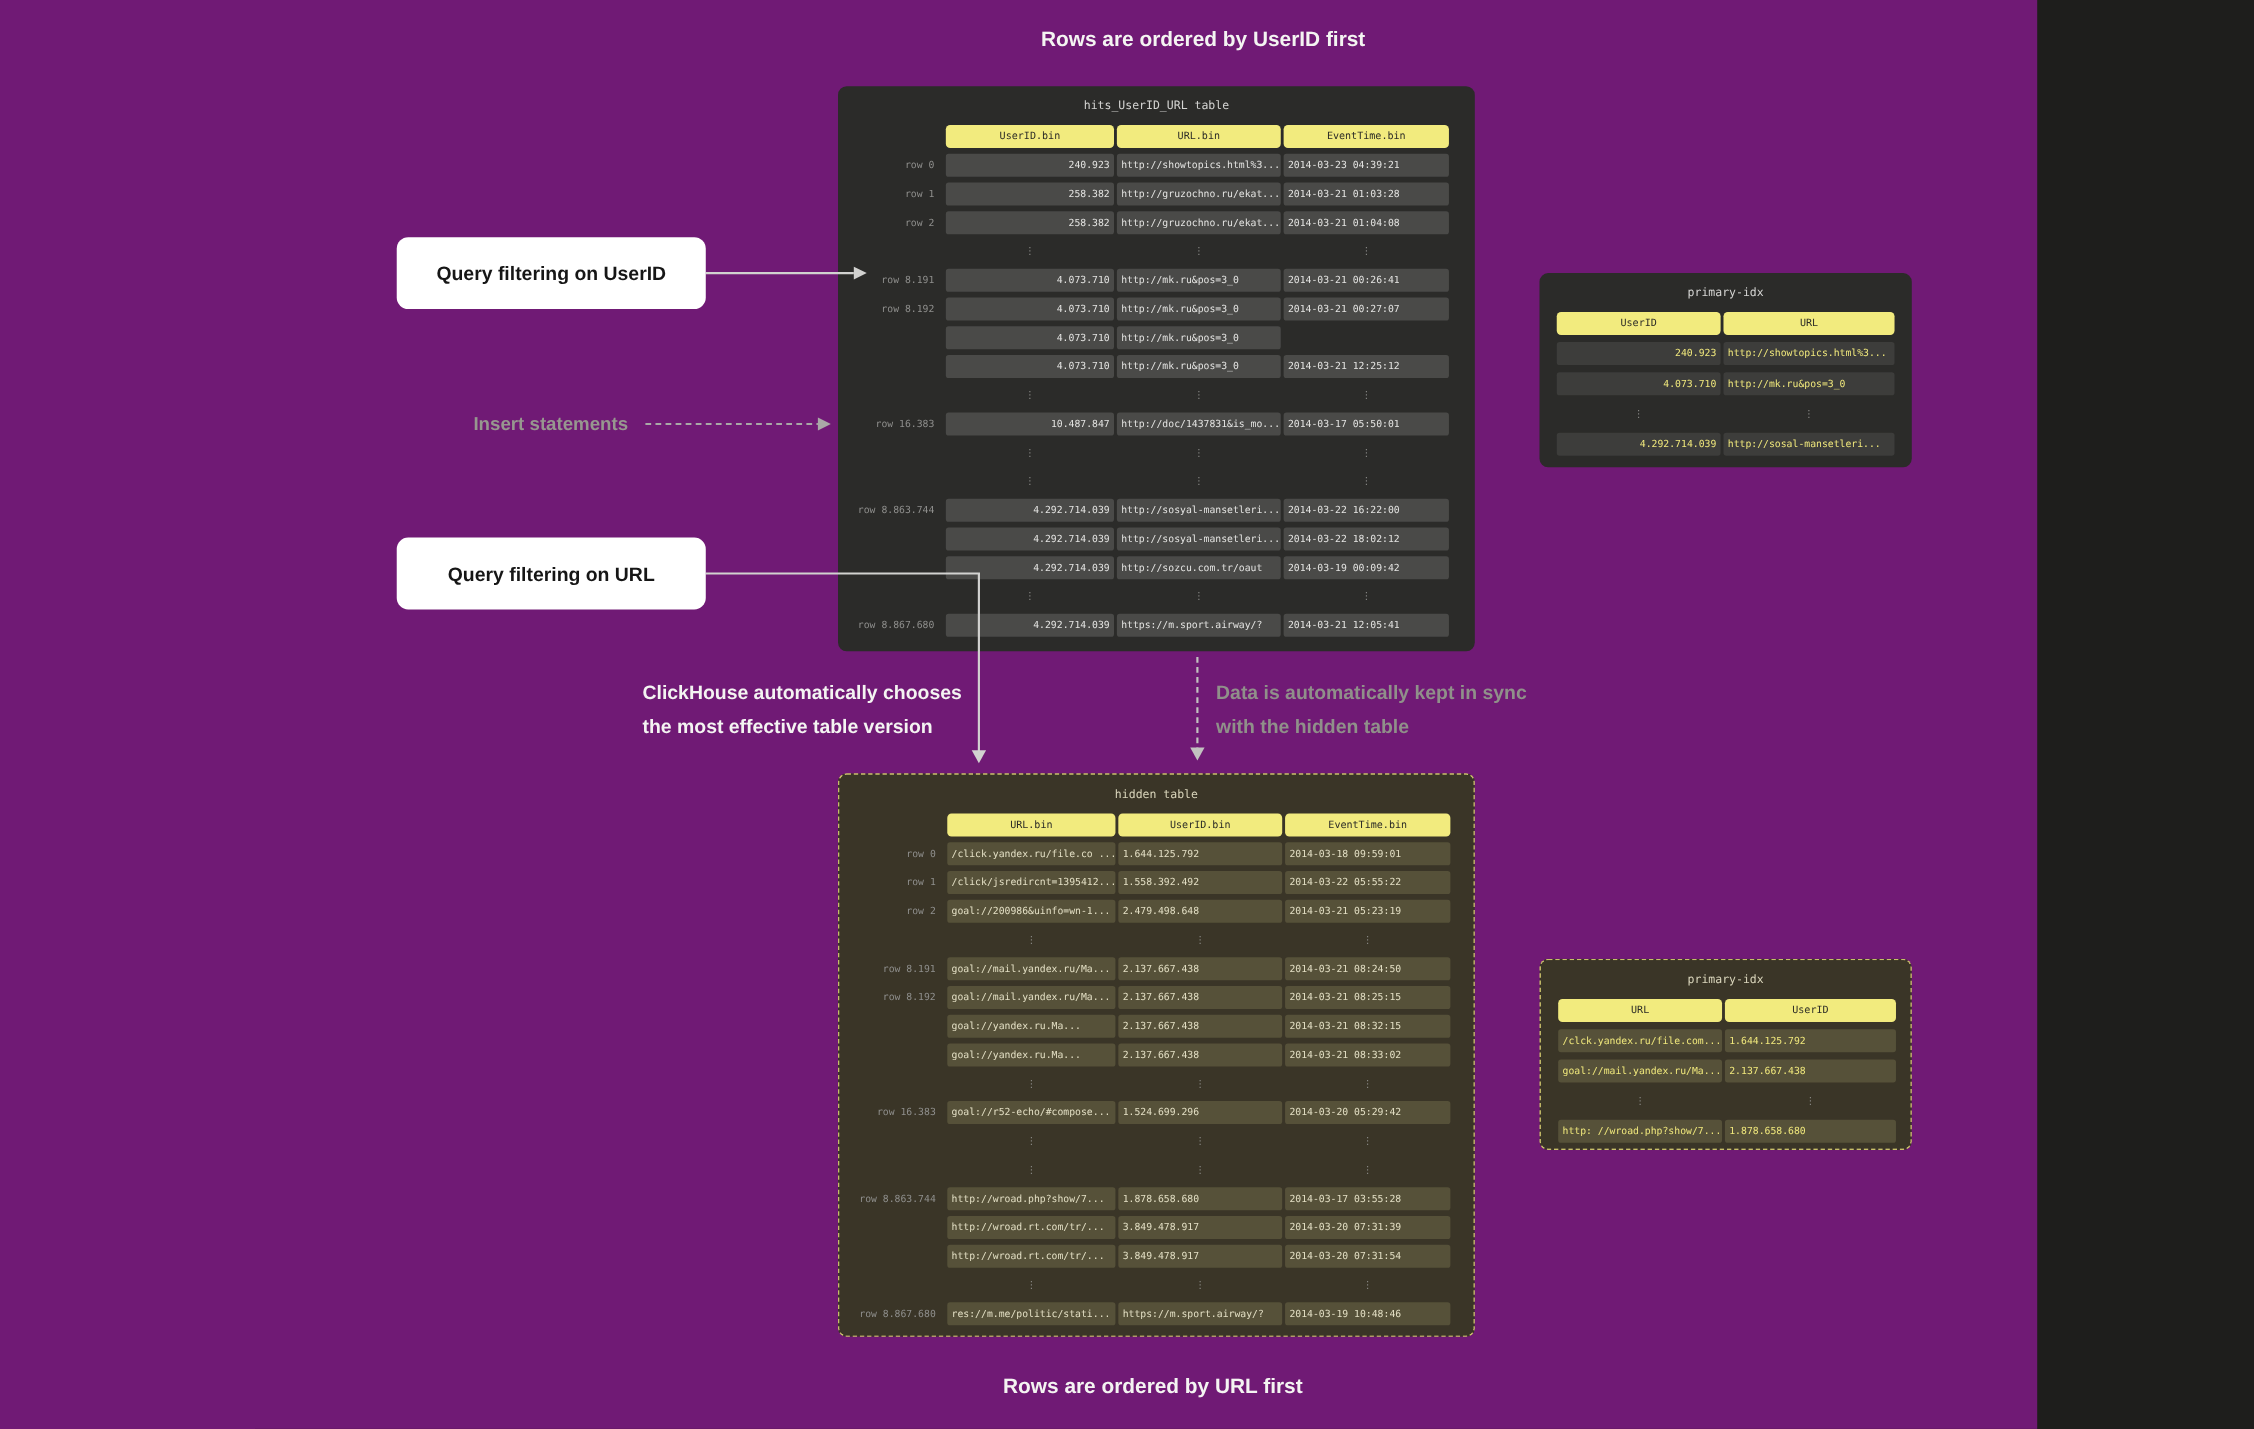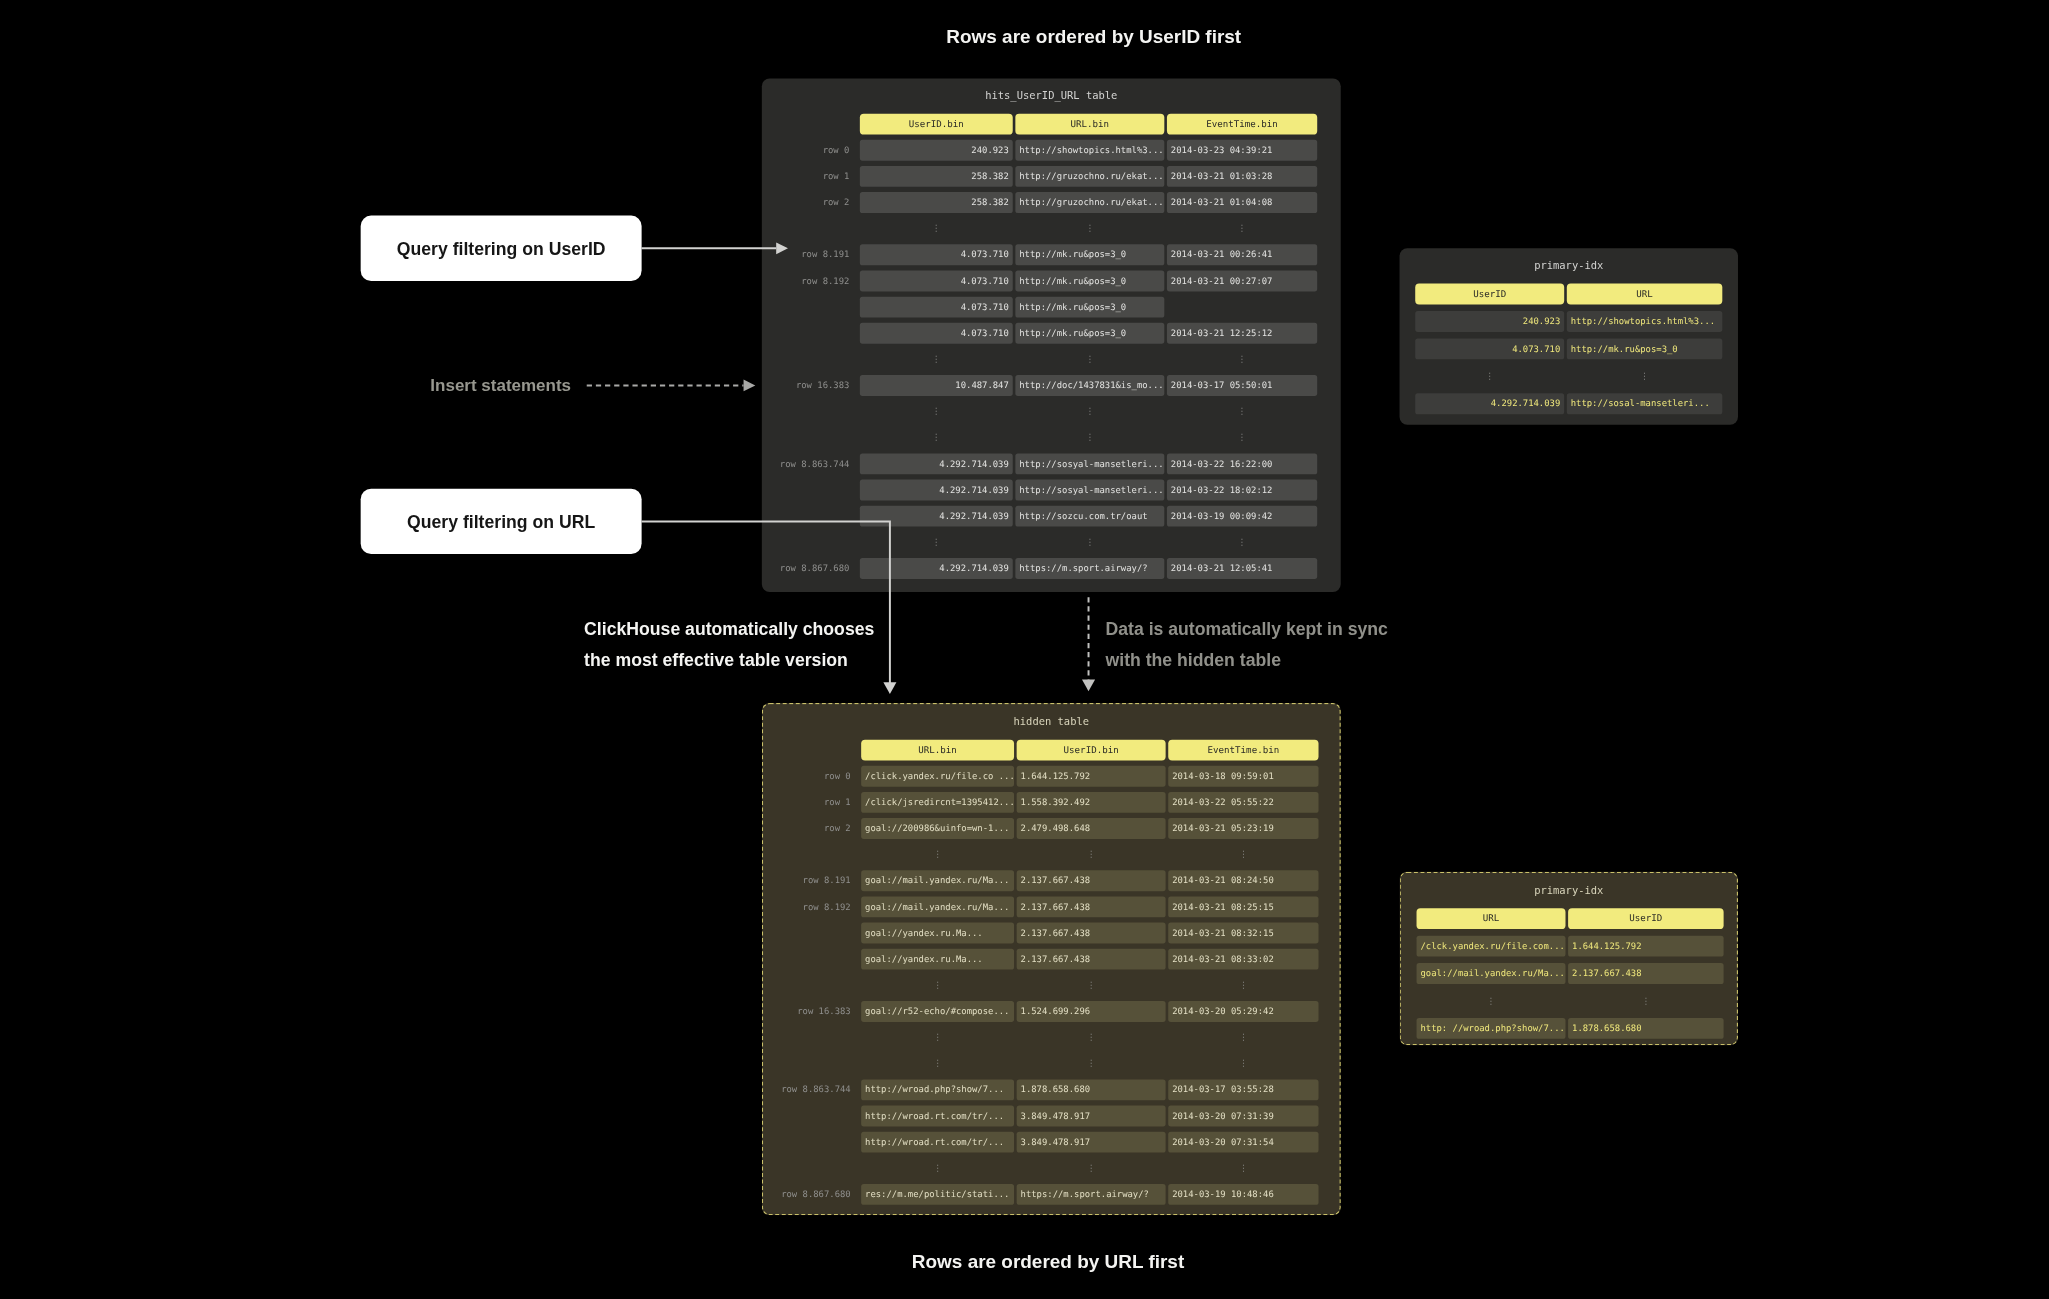--- a/index.html
+++ b/index.html
@@ -1,18 +1,18 @@
 <!DOCTYPE html>
 <html><head>
 <meta charset="utf-8">
 <style>
   *{margin:0;padding:0;box-sizing:border-box}
   html,body{background:#1e1e1c}
   body{font-family:"Liberation Sans","DejaVu Sans",sans-serif}
-  #stage{position:relative;width:2049px;height:1299px;overflow:hidden;background:#000000}
+  #stage{position:relative;width:1852px;height:1299px;overflow:hidden;background:#701a75}
   #canvas{position:absolute;left:0;top:0;width:1568px;height:994px;transform:scale(1.30676);transform-origin:0 0}
 
   .panel{position:absolute;border-radius:6px;background:#2b2b29;z-index:1}
   .panel.olive{background:#3a3527;border:1px dashed #c9c06a}
   .panel-title{font-family:"DejaVu Sans Mono","Liberation Mono",monospace;font-size:8px;line-height:14px;
     padding-top:7px;padding-bottom:6px;text-align:center;color:#d4d4d2}
   .olive .panel-title{color:#d9d5bb}
 
   .trow{display:flex;gap:2px;margin-bottom:4px;height:16px}
   .tbl-idx .trow{margin-bottom:5px}

